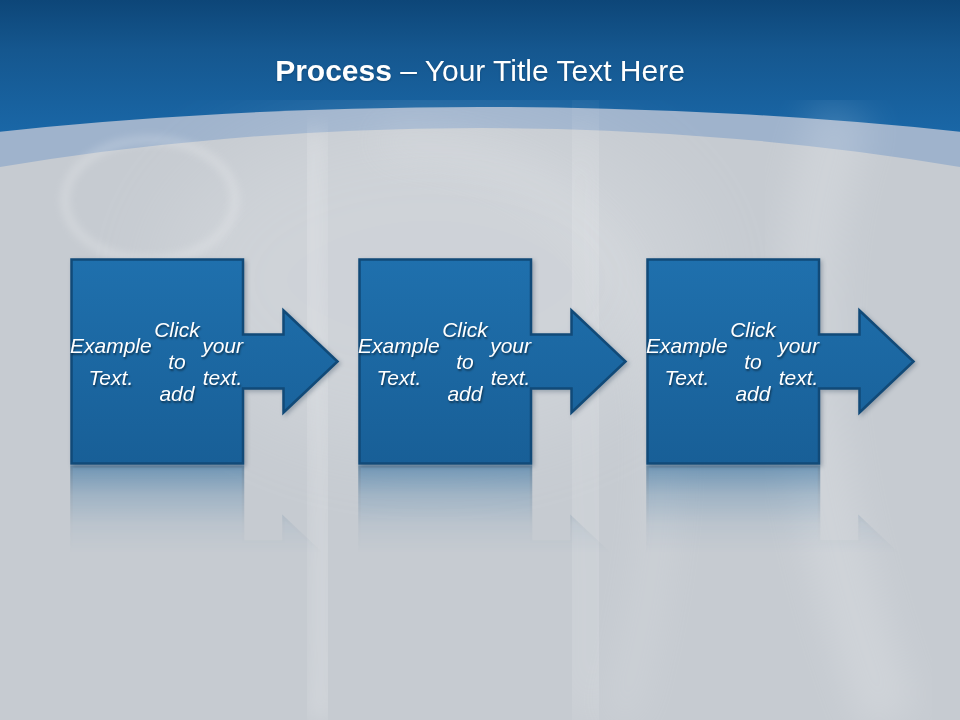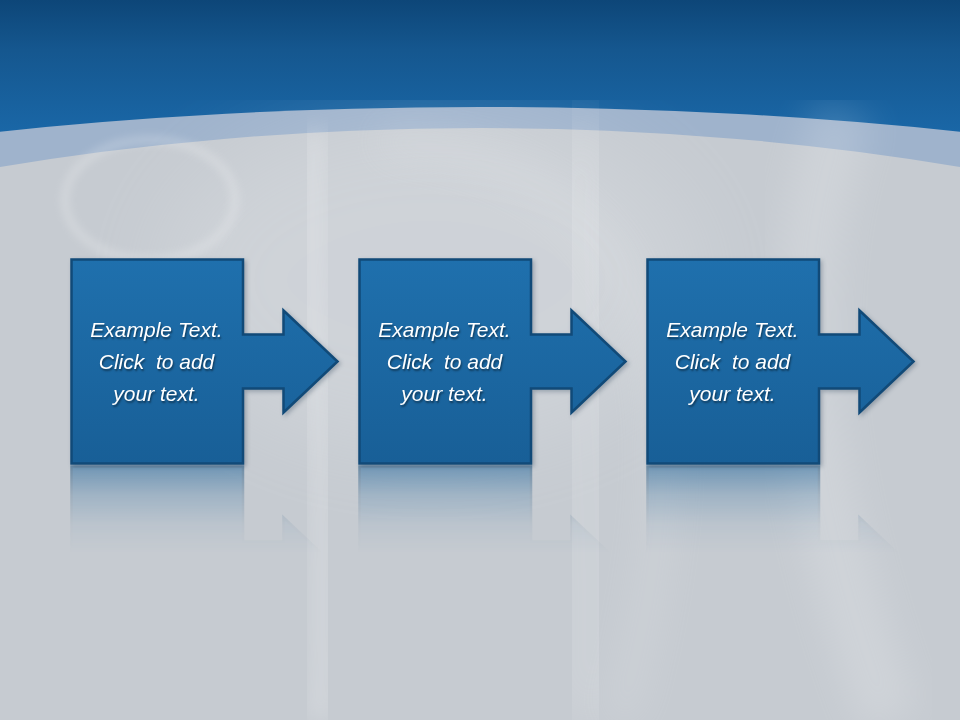--- a/index.html
+++ b/index.html
@@ -59,21 +59,21 @@
   .unit-3 { left: 646px; }
   .shape-svg {
     position: absolute; left: 0; top: 0;
     width: 270px; height: 207px;
     overflow: visible;
     filter: drop-shadow(2px 2px 2px rgba(15,40,65,0.28));
   }
   .step-text {
     position: absolute; left: 0; top: 0;
     width: 173px; height: 207px;
-    display: flex; flex-direction: column;
+    display: flex; flex-direction: row;
     align-items: center; justify-content: center;
     color: #ffffff;
     font-style: italic;
     font-size: 21px;
     line-height: 32px;
     text-align: center;
     text-shadow: 1px 2px 2px rgba(0,0,0,0.45);
   }
   .step-text div { white-space: pre-wrap; }
   .reflection {
@@ -119,20 +119,25 @@
       </linearGradient>
     </defs>
     <ellipse cx="430" cy="180" rx="270" ry="170" fill="#ffffff" opacity="0.15" filter="url(#b45)"></ellipse>
     <ellipse cx="150" cy="100" rx="85" ry="60" fill="none" stroke="#ffffff" stroke-width="8" opacity="0.22" filter="url(#b4)"></ellipse>
     <path d="M315,30 C305,200 330,400 320,620" fill="none" stroke="#ffffff" stroke-width="28" opacity="0.18" filter="url(#b10)"></path>
     <path d="M585,20 C565,180 600,380 590,620" fill="none" stroke="#ffffff" stroke-width="90" opacity="0.12" filter="url(#b25)"></path>
     <path d="M845,10 C780,180 800,380 890,620" fill="none" stroke="#ffffff" stroke-width="60" opacity="0.16" filter="url(#b18)"></path>
     <path d="M380,40 C640,60 720,260 620,620" fill="none" stroke="#ffffff" stroke-width="34" opacity="0.10" filter="url(#b18)"></path>
   </svg>
 
+  <div class="title">
+    <span class="bold">Process</span>
+    <span>–</span>
+    <span>Your Title Text Here</span>
+  </div>
 
   <div class="unit unit-1">
     <svg class="shape-svg" viewBox="0 0 270 207">
       <path d="M1.5,1.5 H173 V76.5 H213.5 V52.5 L267.5,103.5 L213.5,154.5 V130.5 H173 V205.5 H1.5 Z" fill="url(#shapeGrad)" stroke="#114a78" stroke-width="2.5" stroke-linejoin="miter"></path>
     </svg>
     <div class="step-text">
       <div>Example Text.</div>
       <div>Click  to add</div>
       <div>your text.</div>
     </div>

